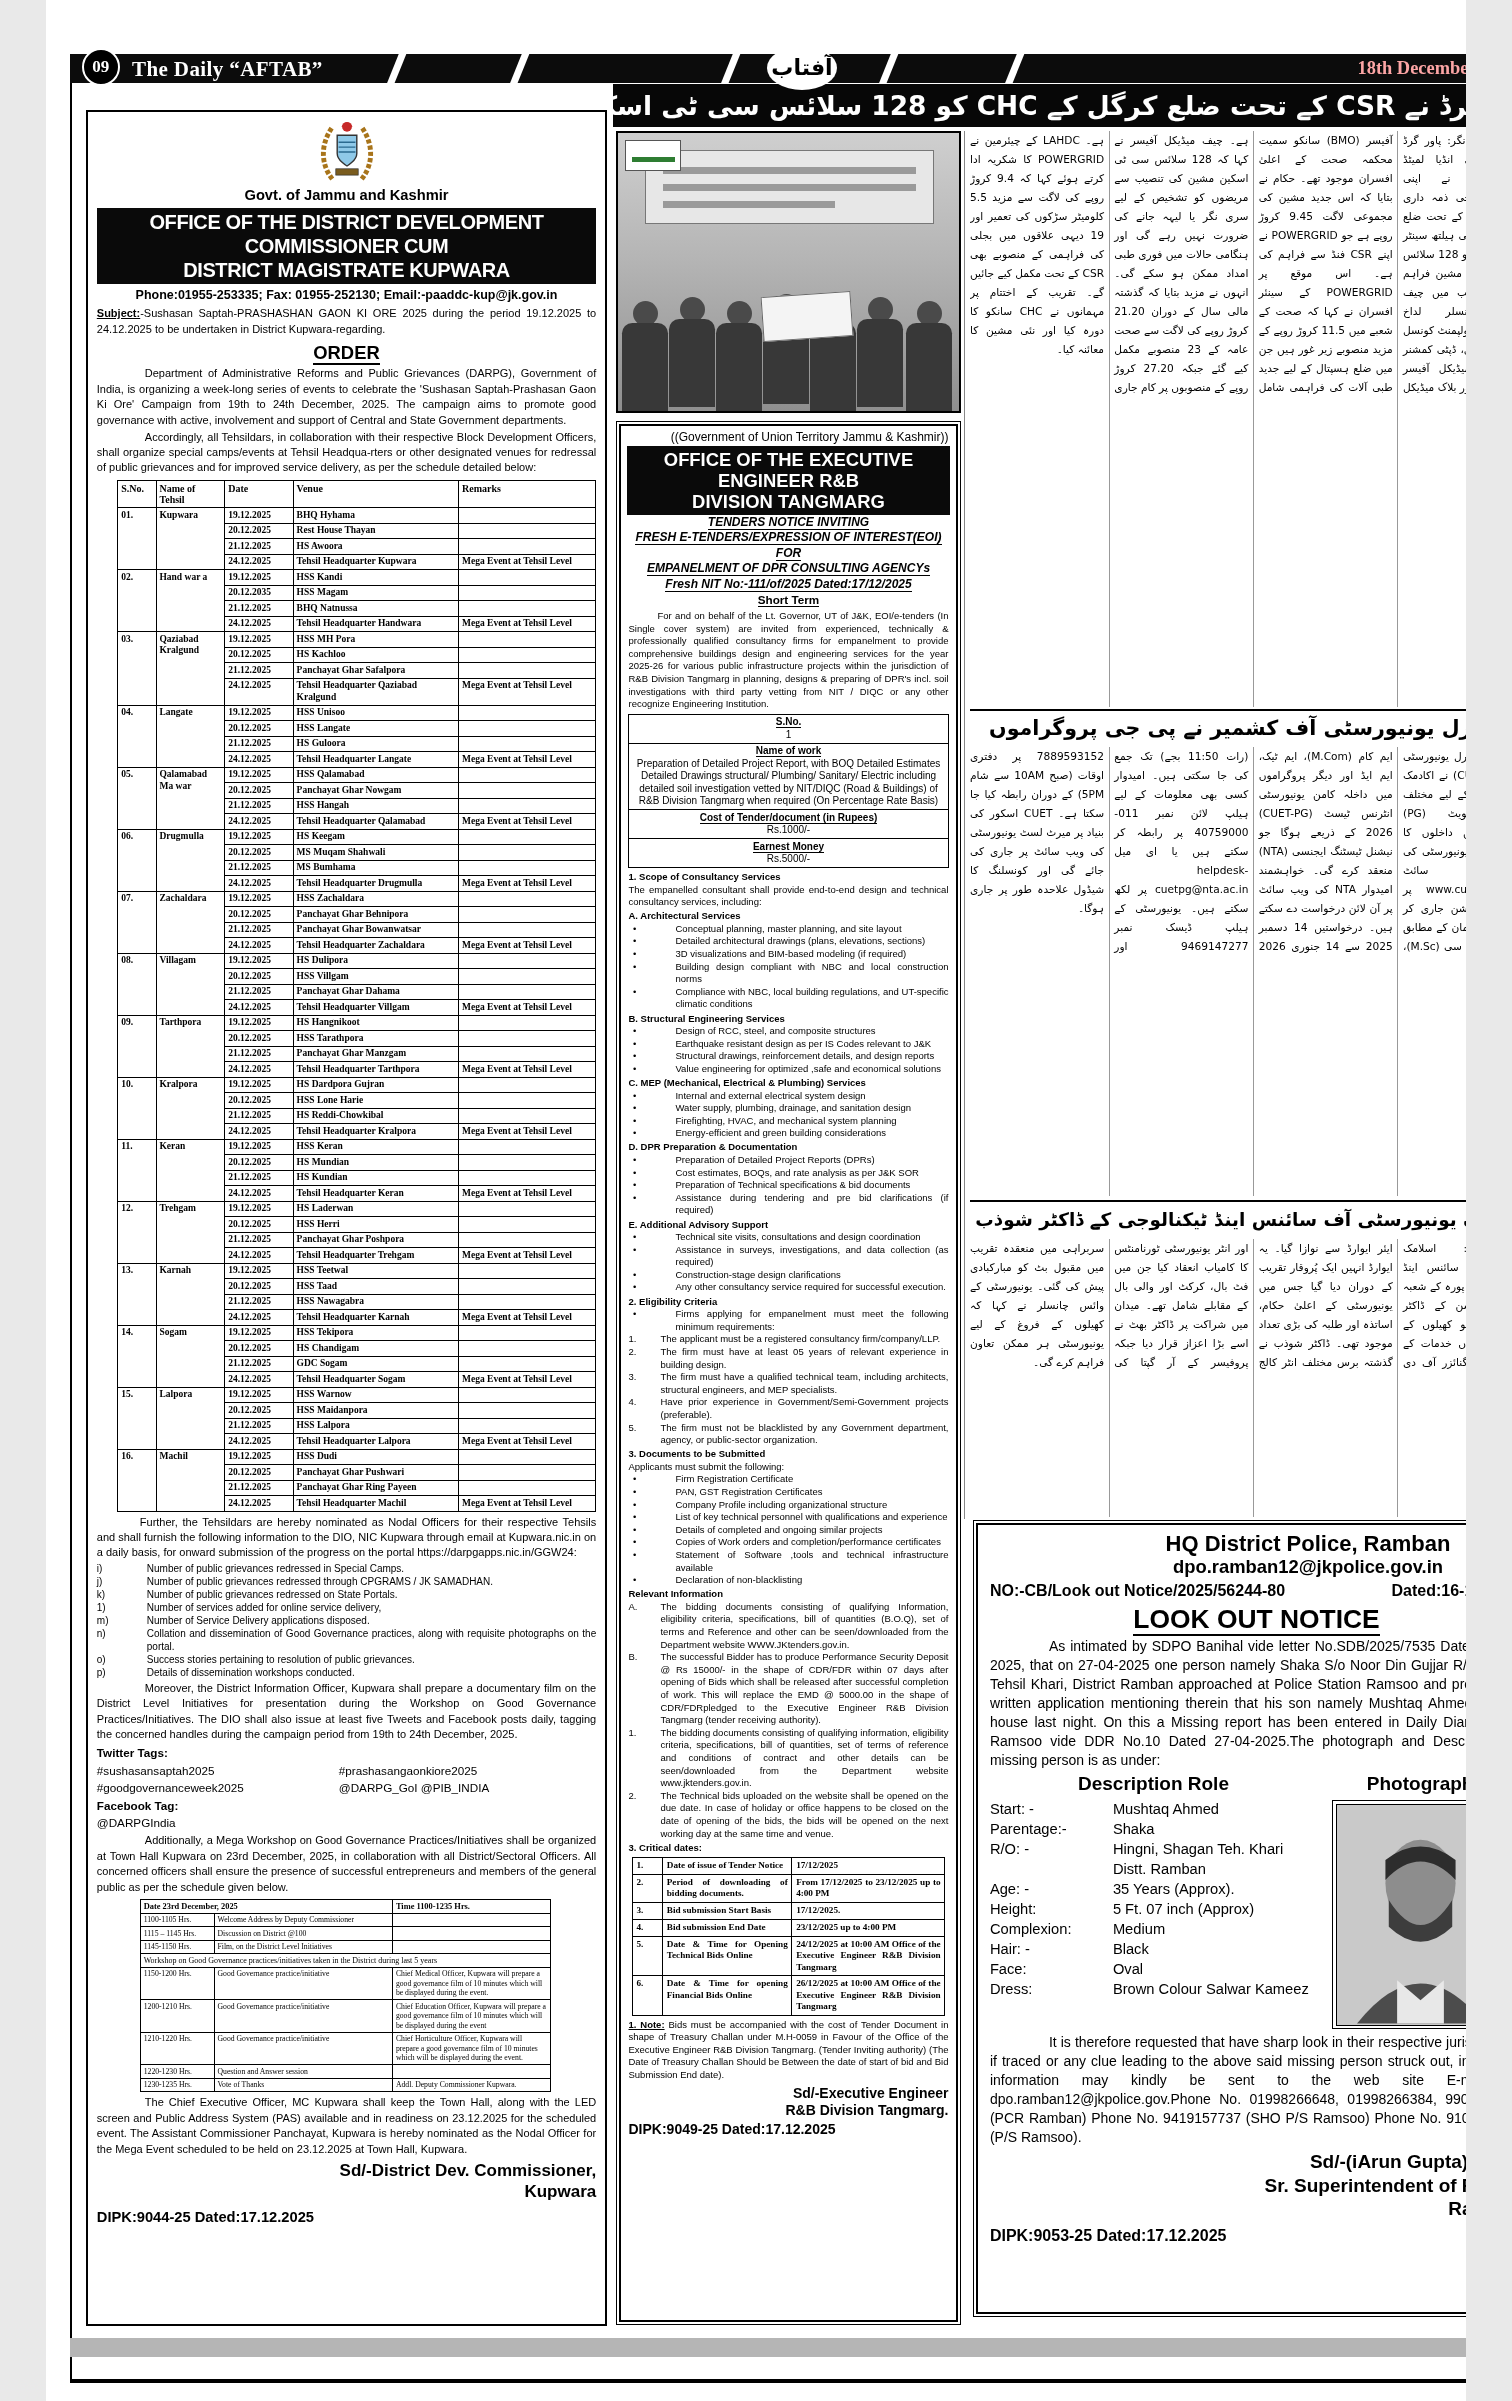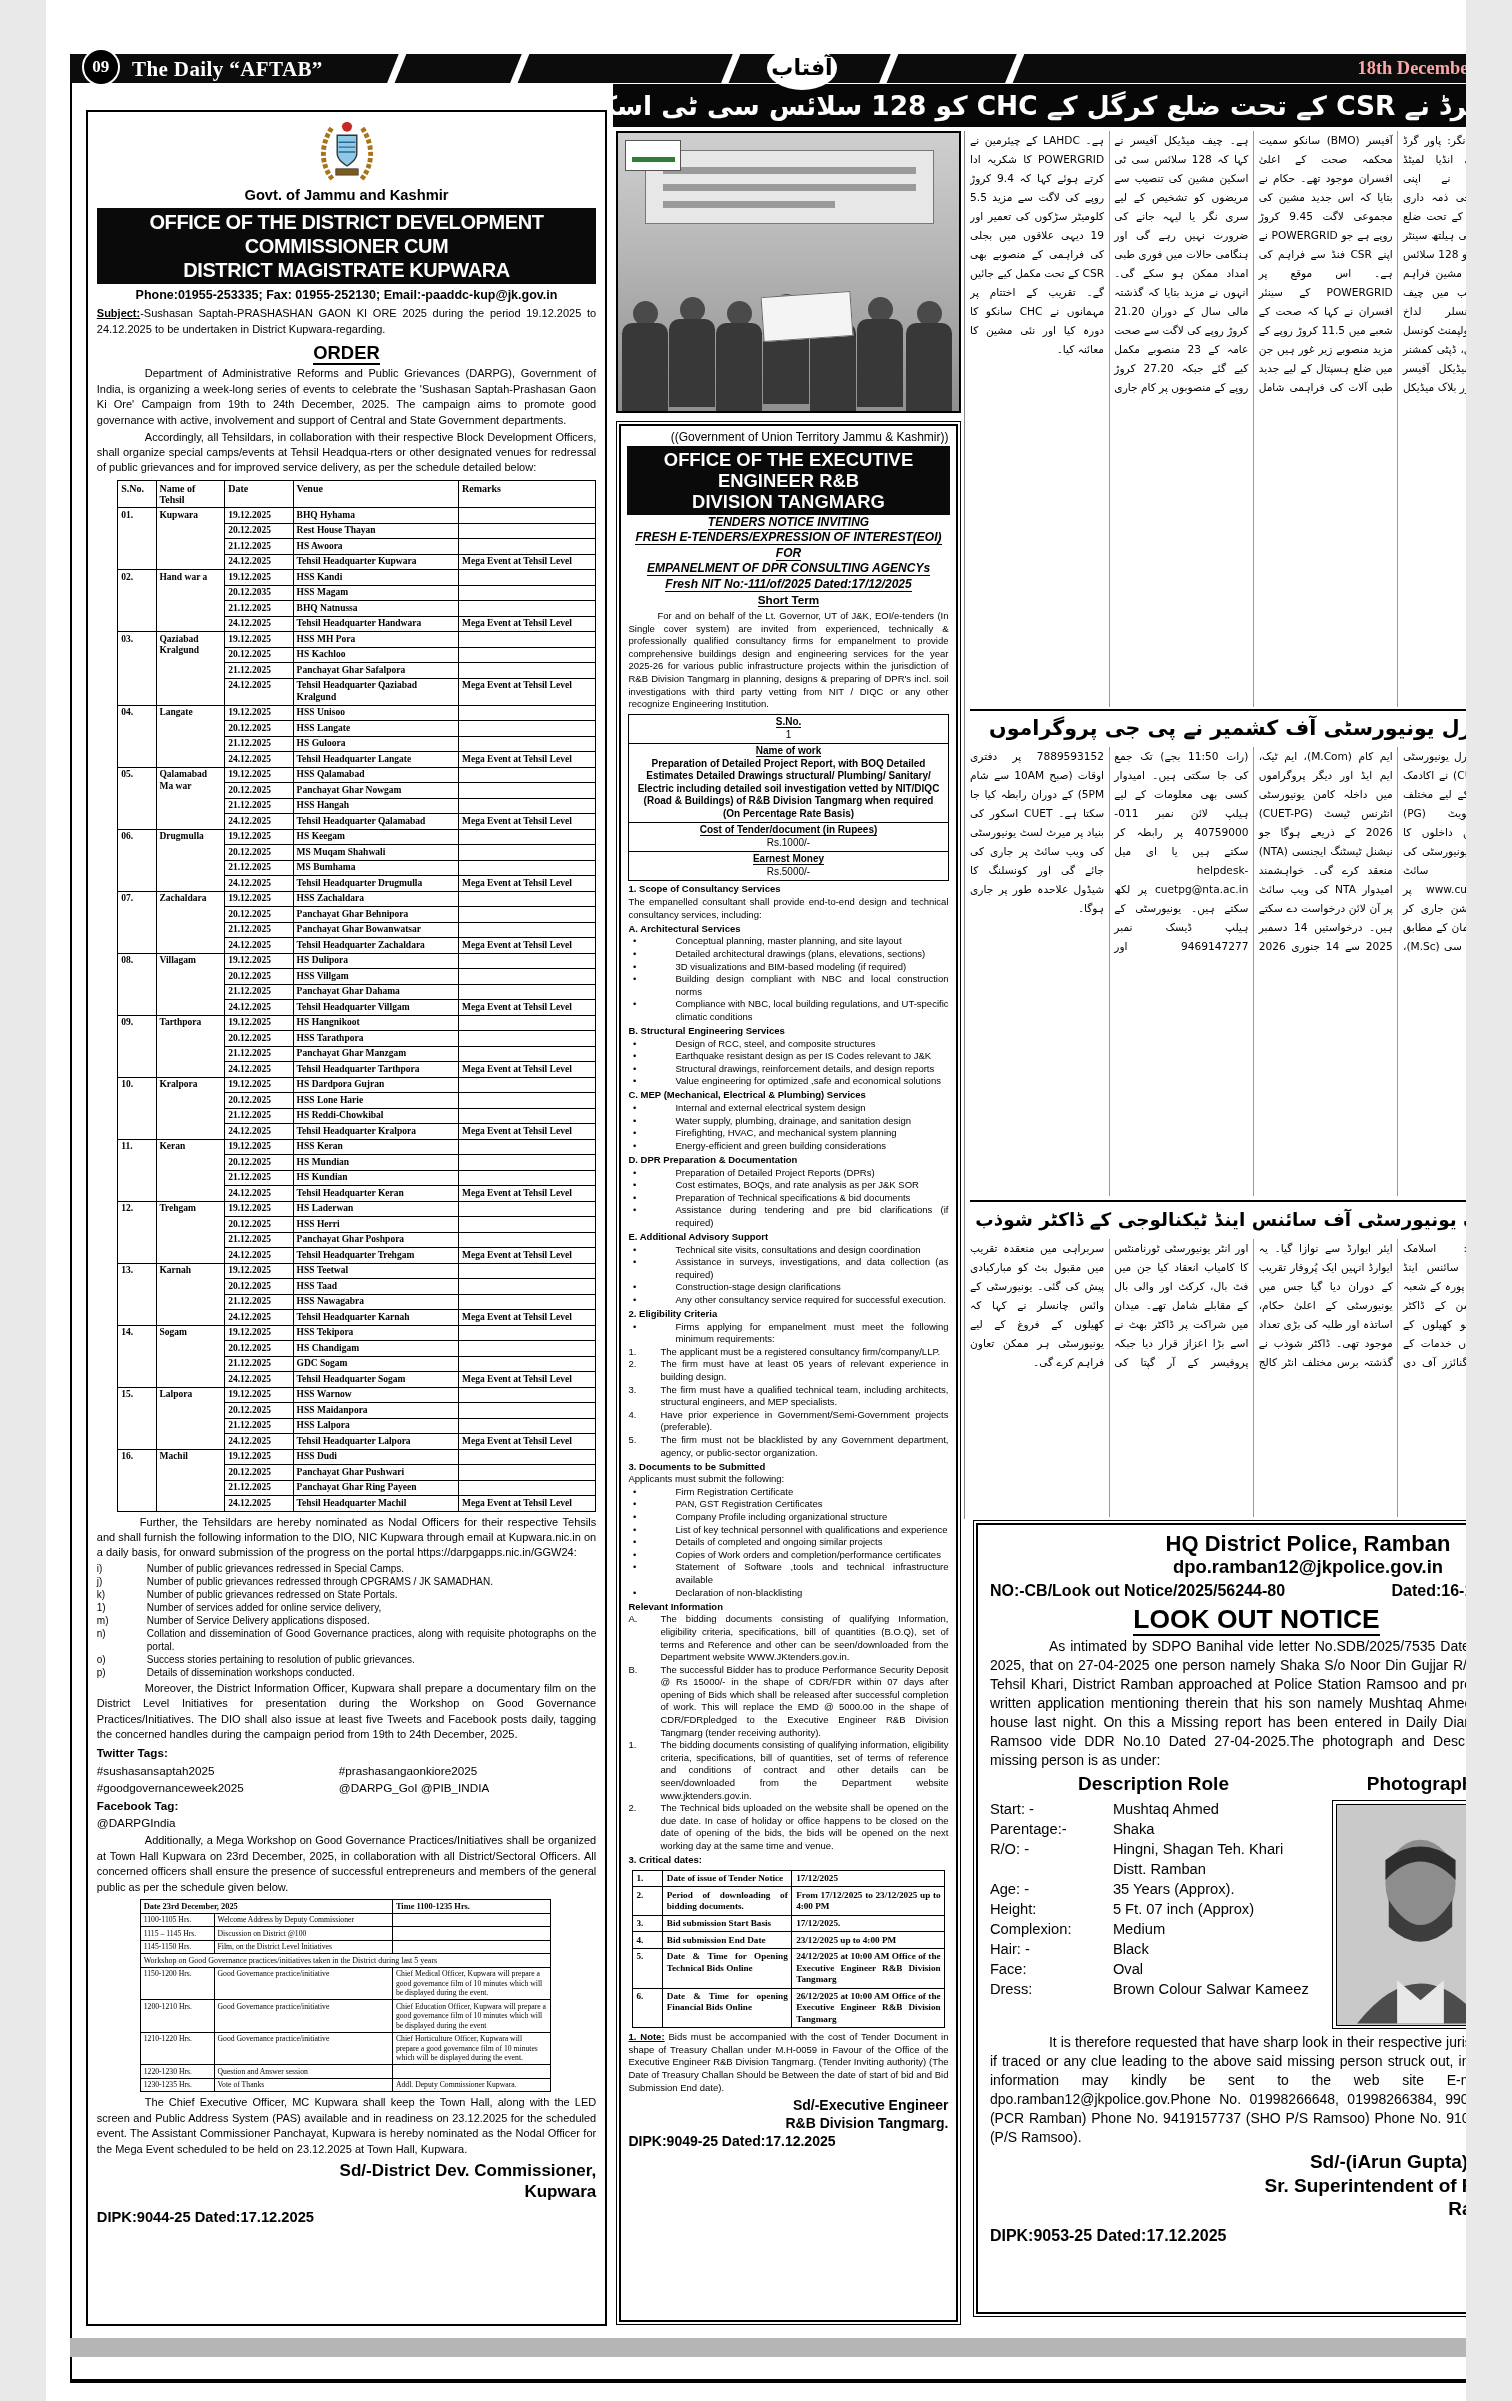--- a/index.html
+++ b/index.html
@@ -697,21 +697,21 @@
       <div class="tnit"><span>Fresh NIT No:-111/of/2025   Dated:17/12/2025</span></div>
       <div class="tshort"><span>Short Term</span></div>
       <p class="tintro" style="margin:1.5px 0">For and on behalf of the Lt. Governor, UT of J&amp;K, EOI/e-tenders (In Single cover system) are invited from experienced, technically &amp; professionally qualified consultancy firms for empanelment to provide comprehensive buildings design and engineering services for the year 2025-26 for various public infrastructure projects within the jurisdiction of R&amp;B Division Tangmarg in planning, designs &amp; preparing of DPR's incl. soil investigations with third party vetting from NIT / DIQC or any other recognize Engineering Institution.</p>
 
       <table class="wtab">
         <tbody>
             <tr>
               <td class="wl"><span>S.No.</span><div style="font-weight:normal">1</div></td>
             </tr>
         <tr>
-              <td class="wl"><span>Name of work</span><div style="font-weight:bold;text-align:center">Preparation of Detailed Project Report, with BOQ Detailed Estimates Detailed Drawings structural/ Plumbing/ Sanitary/ Electric including detailed soil investigation vetted by NIT/DIQC (Road &amp; Buildings) of R&amp;B Division Tangmarg when required (On Percentage Rate Basis)</div></td>
+              <td class="wl"><span>Name of work</span><div style="font-weight:normal;text-align:center">Preparation of Detailed Project Report, with BOQ Detailed Estimates Detailed Drawings structural/ Plumbing/ Sanitary/ Electric including detailed soil investigation vetted by NIT/DIQC (Road &amp; Buildings) of R&amp;B Division Tangmarg when required (On Percentage Rate Basis)</div></td>
             </tr>
         <tr>
               <td class="wl"><span>Cost of Tender/document (in Rupees)</span><div style="font-weight:normal">Rs.1000/-</div></td>
             </tr>
         <tr>
               <td class="wl"><span>Earnest Money</span><div style="font-weight:normal">Rs.5000/-</div></td>
             </tr>
       </tbody>
         </table>
 

